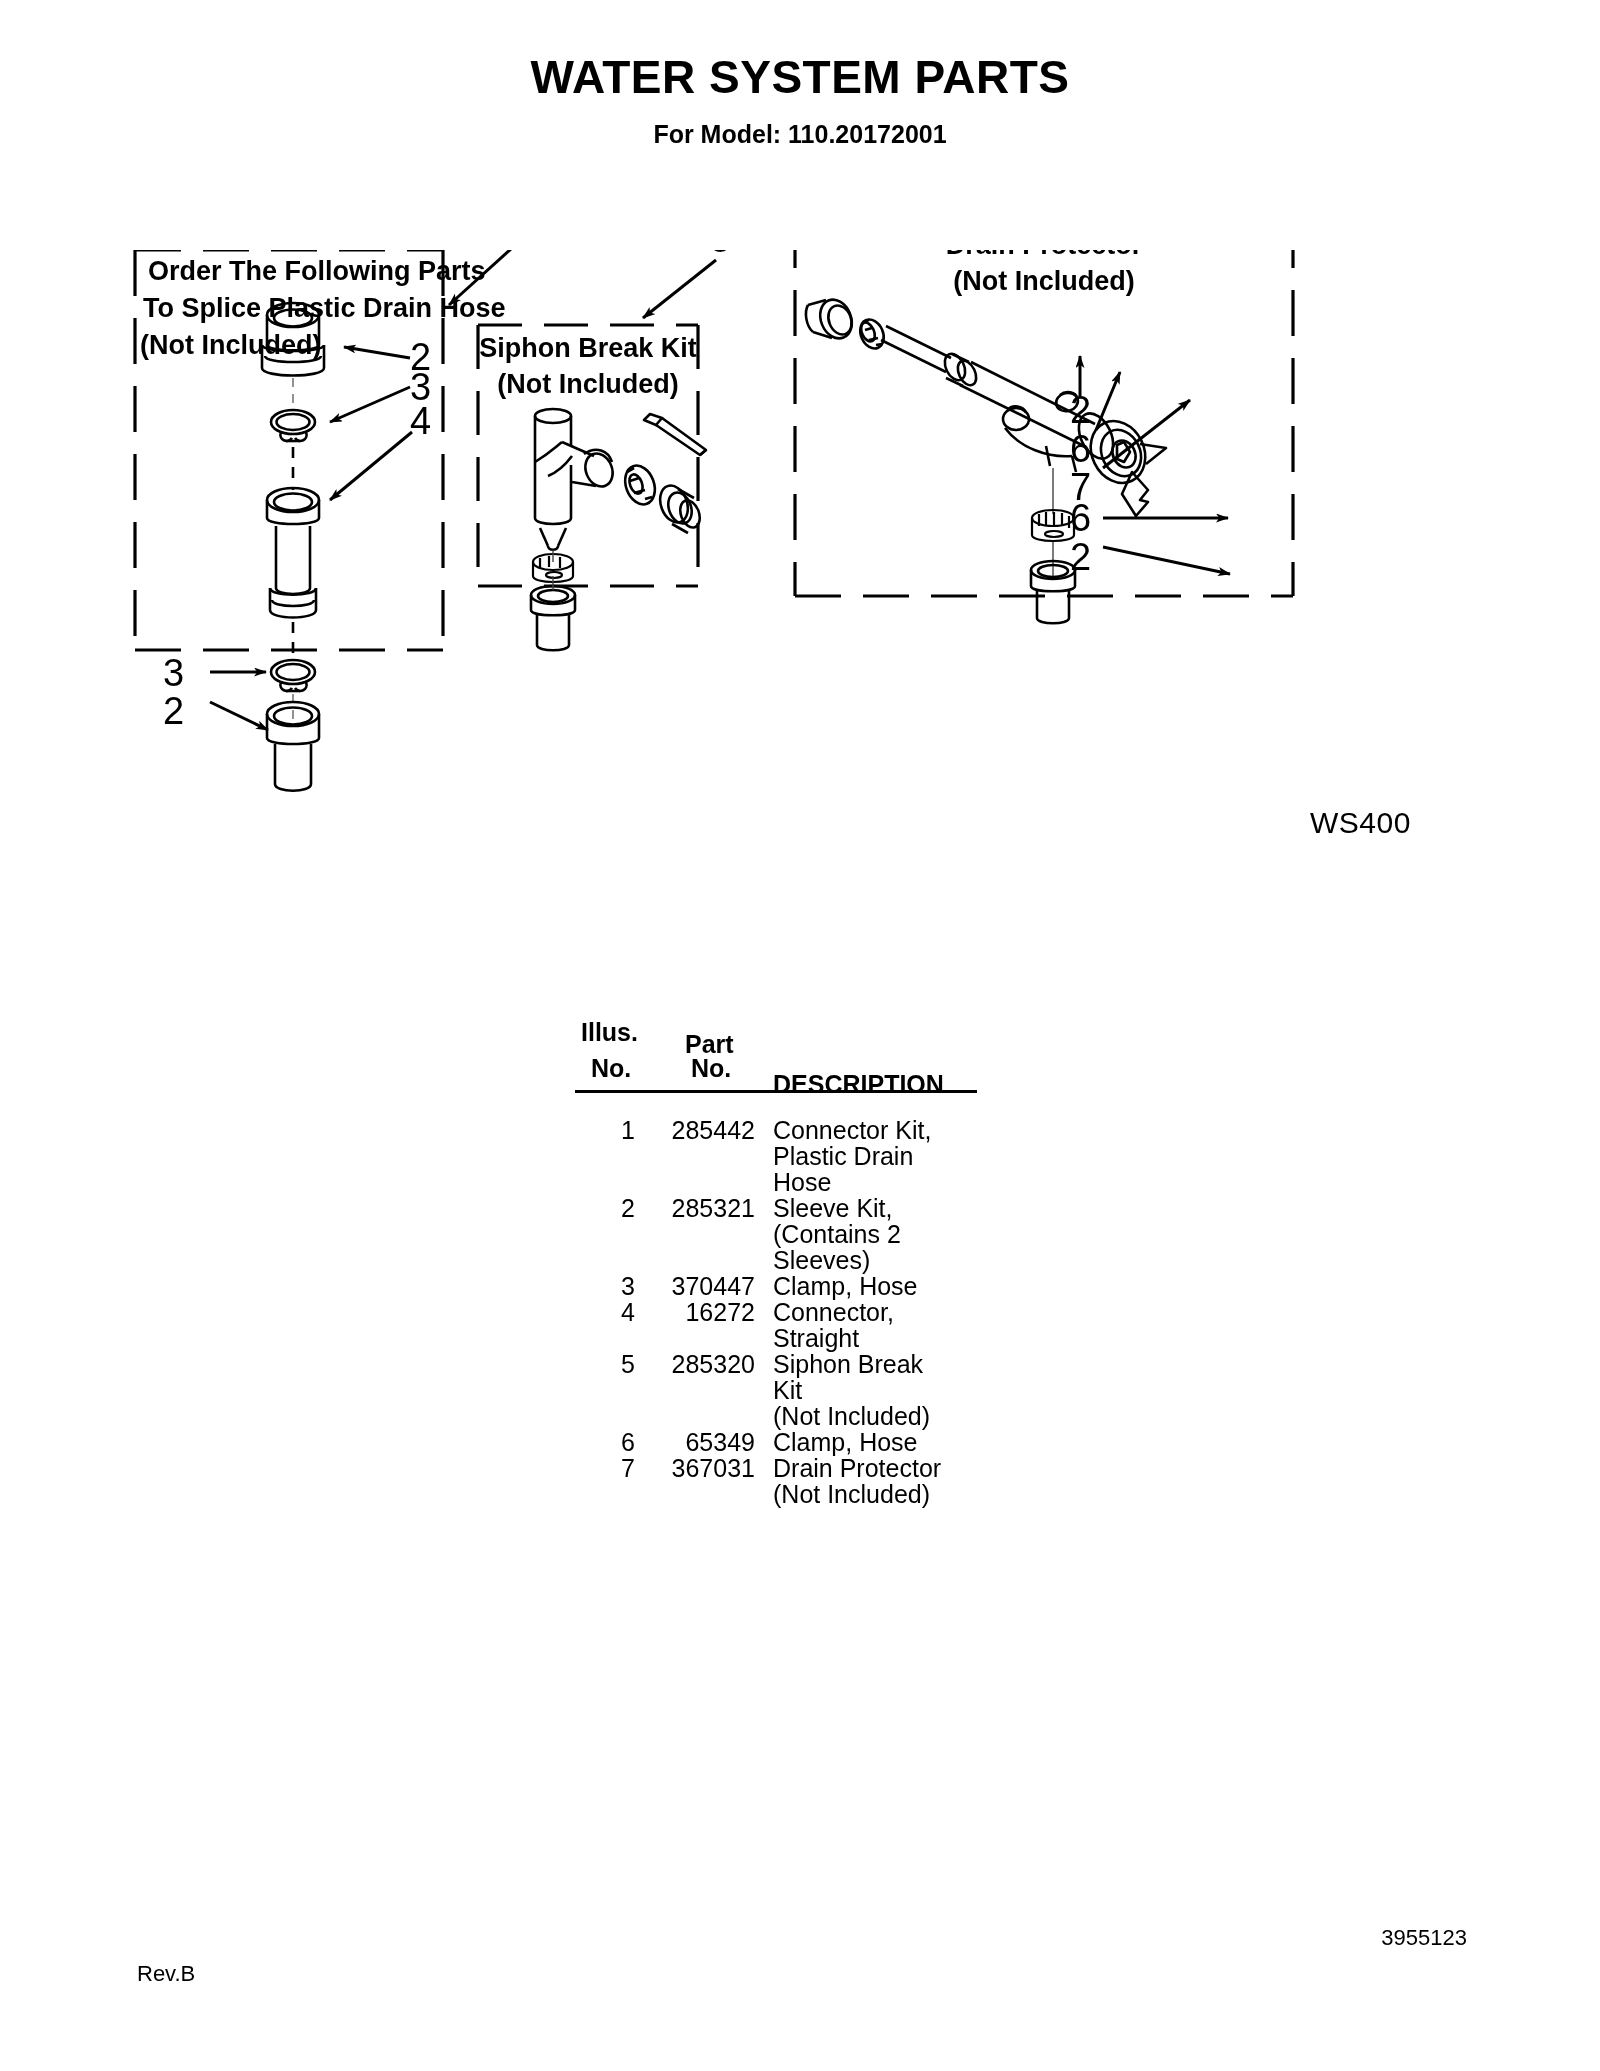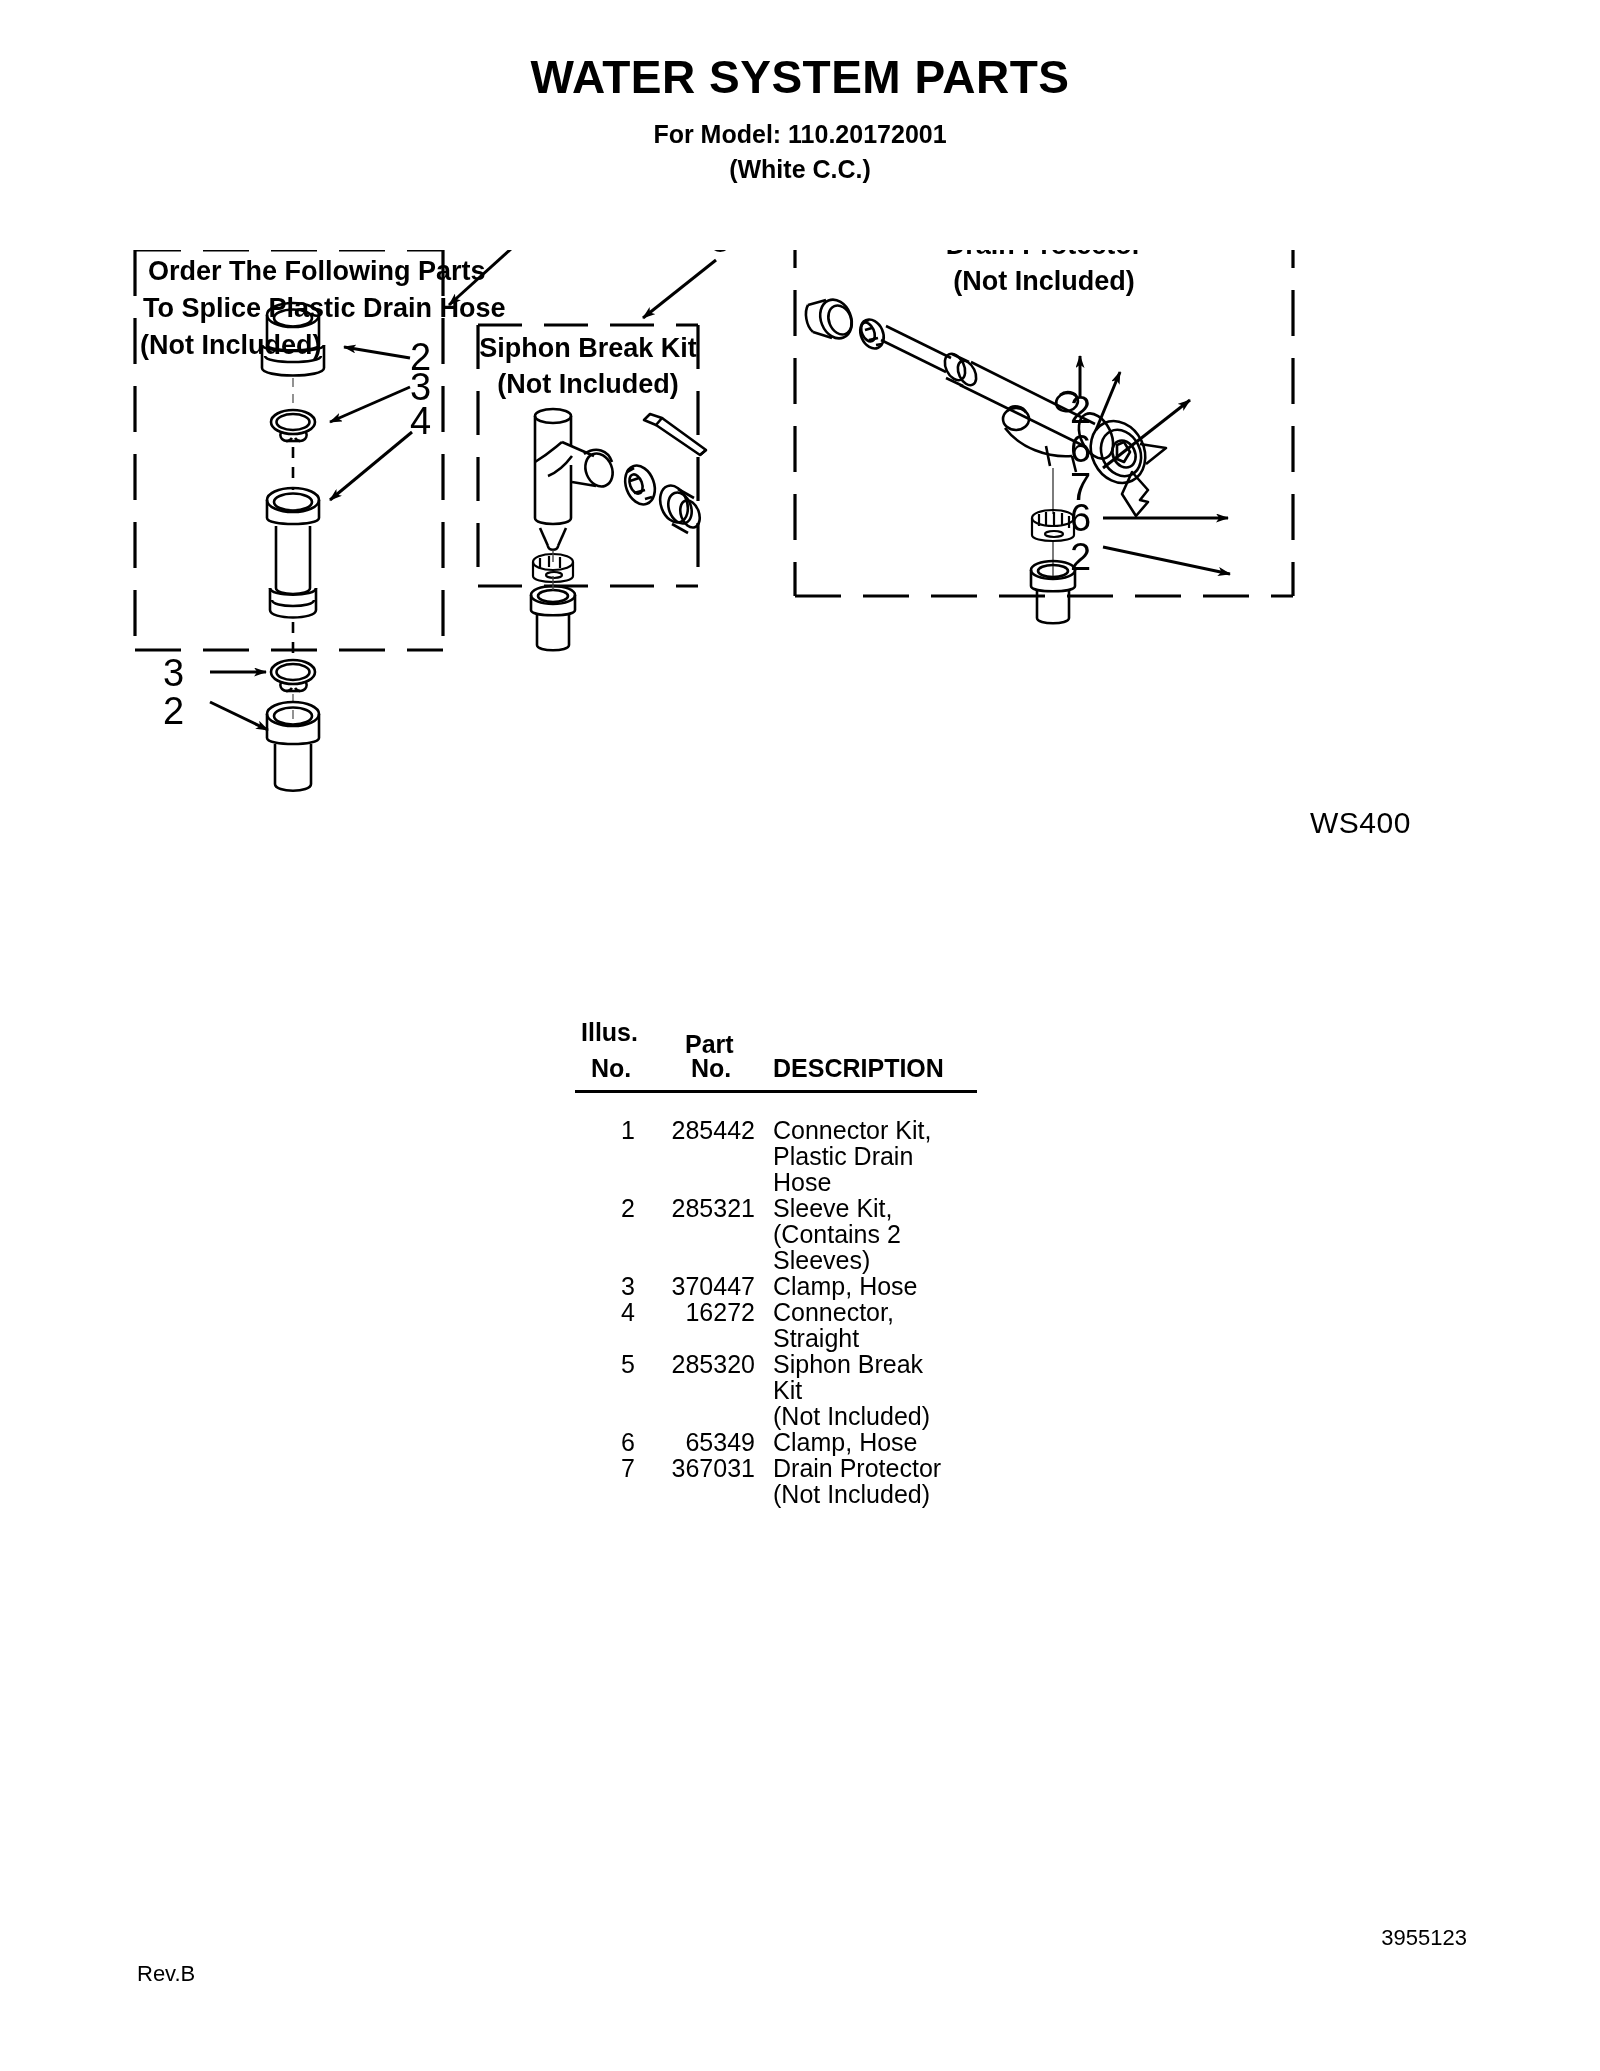--- a/index.html
+++ b/index.html
@@ -87,21 +87,21 @@
   .th-illus-1 { left: 6px; }
   .th-part-1 { left: 110px; margin-top: 12px; }
   .th-illus-2, .th-part-2, .th-desc {
     position: absolute;
     top: 36px;
     font-size: 25px;
     font-weight: bold;
   }
   .th-illus-2 { left: 16px; }
   .th-part-2 { left: 116px; }
-  .th-desc { left: 198px; }
+  .th-desc { left: 198px; margin-top: 16px; }
   .th-rule {
     position: absolute;
     left: 0;
     top: 72px;
     width: 402px;
     height: 3px;
     background: #000;
   }
   .tbody {
     position: relative;
@@ -160,21 +160,20 @@
     font-size: 22px;
   }
 </style>
 </head>
 <body>
 
 <div id="page">
 
   <div class="doc-title">WATER SYSTEM PARTS</div>
   <div class="doc-model">For Model: 110.20172001</div>
-  <div class="doc-variant">(White C.C.)</div>
 
   <div id="illustration">
     <svg width="1600" height="620" viewBox="0 0 1600 620" xmlns="http://www.w3.org/2000/svg">
       <defs>
         <marker id="arrowhead" markerWidth="13" markerHeight="9" refX="12" refY="4.5" orient="auto" markerUnits="userSpaceOnUse">
           <path d="M0,0 L13,4.5 L0,9 L3.2,4.5 Z" fill="#000"></path>
         </marker>
       </defs>
 
       <g fill="none" stroke="#000" stroke-width="3.2" stroke-linecap="butt" stroke-linejoin="round">

